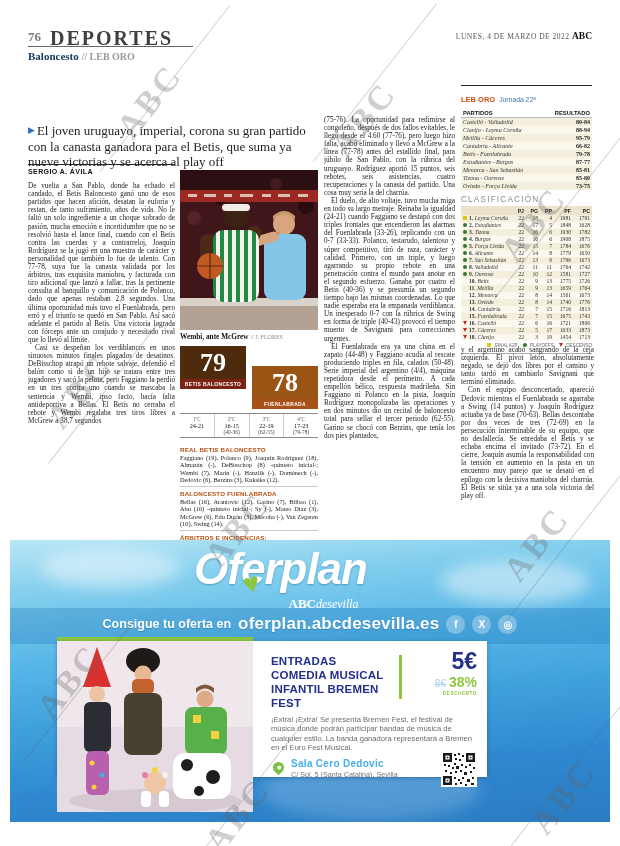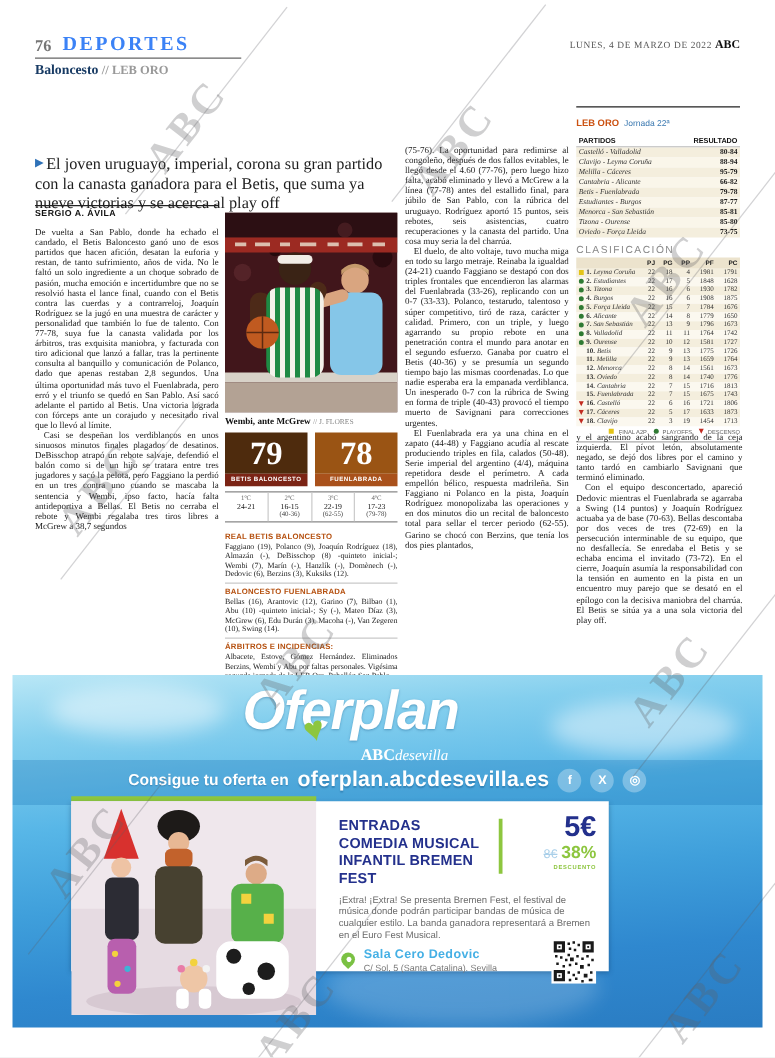--- a/index.html
+++ b/index.html
@@ -8,21 +8,21 @@
   .abs{position:absolute;}
 
   
   .wm{position:absolute;font-family:"Liberation Serif",serif;font-weight:bold;font-size:34px;
       letter-spacing:4px;color:rgba(95,95,100,0.30);transform:rotate(-52deg);pointer-events:none;z-index:30;}
   .wl{position:absolute;height:0;border-top:1px solid rgba(95,95,100,0.28);transform:rotate(-52deg);
       pointer-events:none;z-index:30;}
 
   
   .pagenum{left:28px;top:29px;font-size:13px;color:#777;font-weight:bold;}
-  .section{left:50px;top:27px;font-size:16px;font-weight:bold;letter-spacing:2px;color:#3b82f6;}
+  .section{left:50px;top:27px;font-size:20px;font-weight:bold;letter-spacing:2px;color:#404040;}
   .section-rule{left:28px;top:46px;width:165px;height:1px;background:#666;}
   .kicker{left:28px;top:50px;font-size:11px;font-weight:bold;color:#173a63;}
   .kicker-sub{color:#999;font-weight:bold;font-size:10px;}
   .dateline{left:330px;top:31px;width:262px;text-align:right;font-size:7.5px;color:#555;letter-spacing:0.5px;}
   .dateline b{color:#111;font-size:9.5px;letter-spacing:0;}
 
   
   .headline{left:28px;top:80px;width:430px;font-size:32px;line-height:34px;font-weight:bold;
             letter-spacing:-0.8px;color:#0d0d0d;}
   .standfirst{left:28px;top:123px;width:294px;font-size:13px;line-height:15.5px;color:#1e1e1e;}
@@ -44,21 +44,21 @@
   .caption{font-size:7.3px;font-weight:bold;color:#111;margin-top:2px;}
   .caption .credit{font-weight:normal;color:#888;font-size:6px;}
   .scoreboard{display:flex;gap:6px;margin-top:5px;}
   .tile{width:66px;}
   .tile .num{height:33px;display:flex;align-items:center;justify-content:center;
              color:#fff;font-size:26px;font-weight:bold;}
   .tile .team{height:10px;display:flex;align-items:center;justify-content:center;color:#fff;
               font-family:"Liberation Sans",sans-serif;font-size:4.9px;font-weight:bold;letter-spacing:0.4px;}
   .tile.home .num{background:#4e2b0d;}
   .tile.home .team{background:#7b2415;}
-  .tile.away .num{background:#9a5414;}
+  .tile.away .num{background:#9a5414;margin-top:20px;}
   .tile.away .team{background:#a9511b;}
   .quarters{display:flex;border-top:1px solid #888;border-bottom:1px solid #888;margin-top:4px;}
   .q-cell{flex:1;text-align:center;padding:2px 0 2px 0;border-left:1px solid #ccc;}
   .q-cell:first-child{border-left:none;}
   .q-label{font-size:5.4px;color:#666;}
   .q-score{font-size:6.2px;color:#111;}
   .q-agg{font-size:5.4px;color:#444;min-height:6px;}
   .boxscore{margin-top:5px;}
   .bs-sec{padding:3px 0;border-bottom:1px solid #c9c9c9;}
   .bs-sec.last{border-bottom:1px solid #8a8a8a;}

